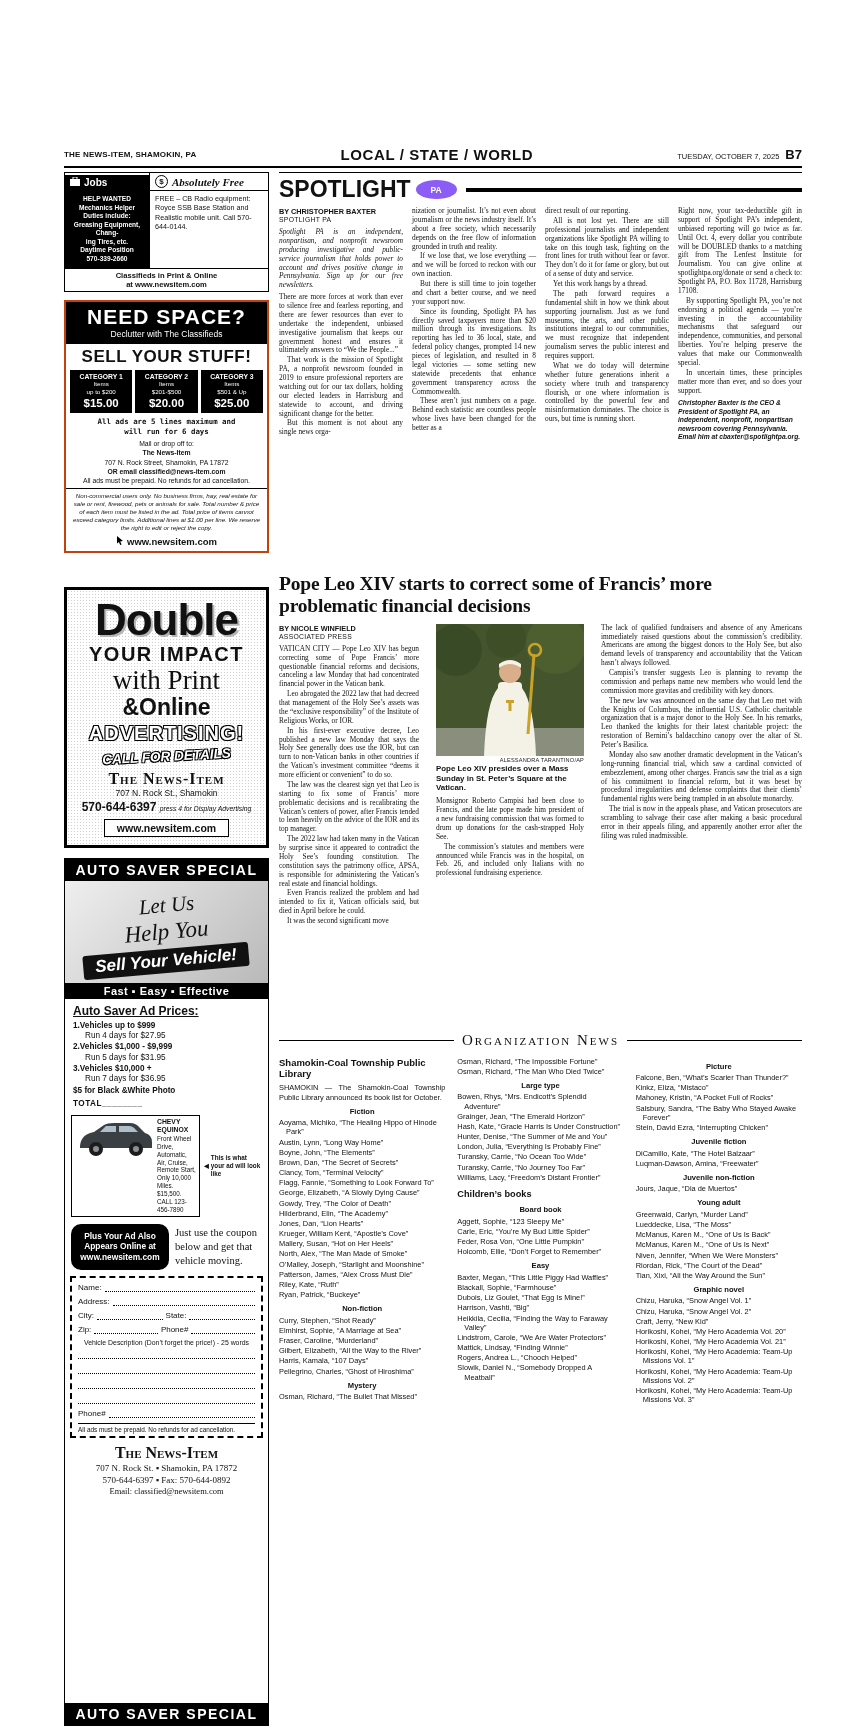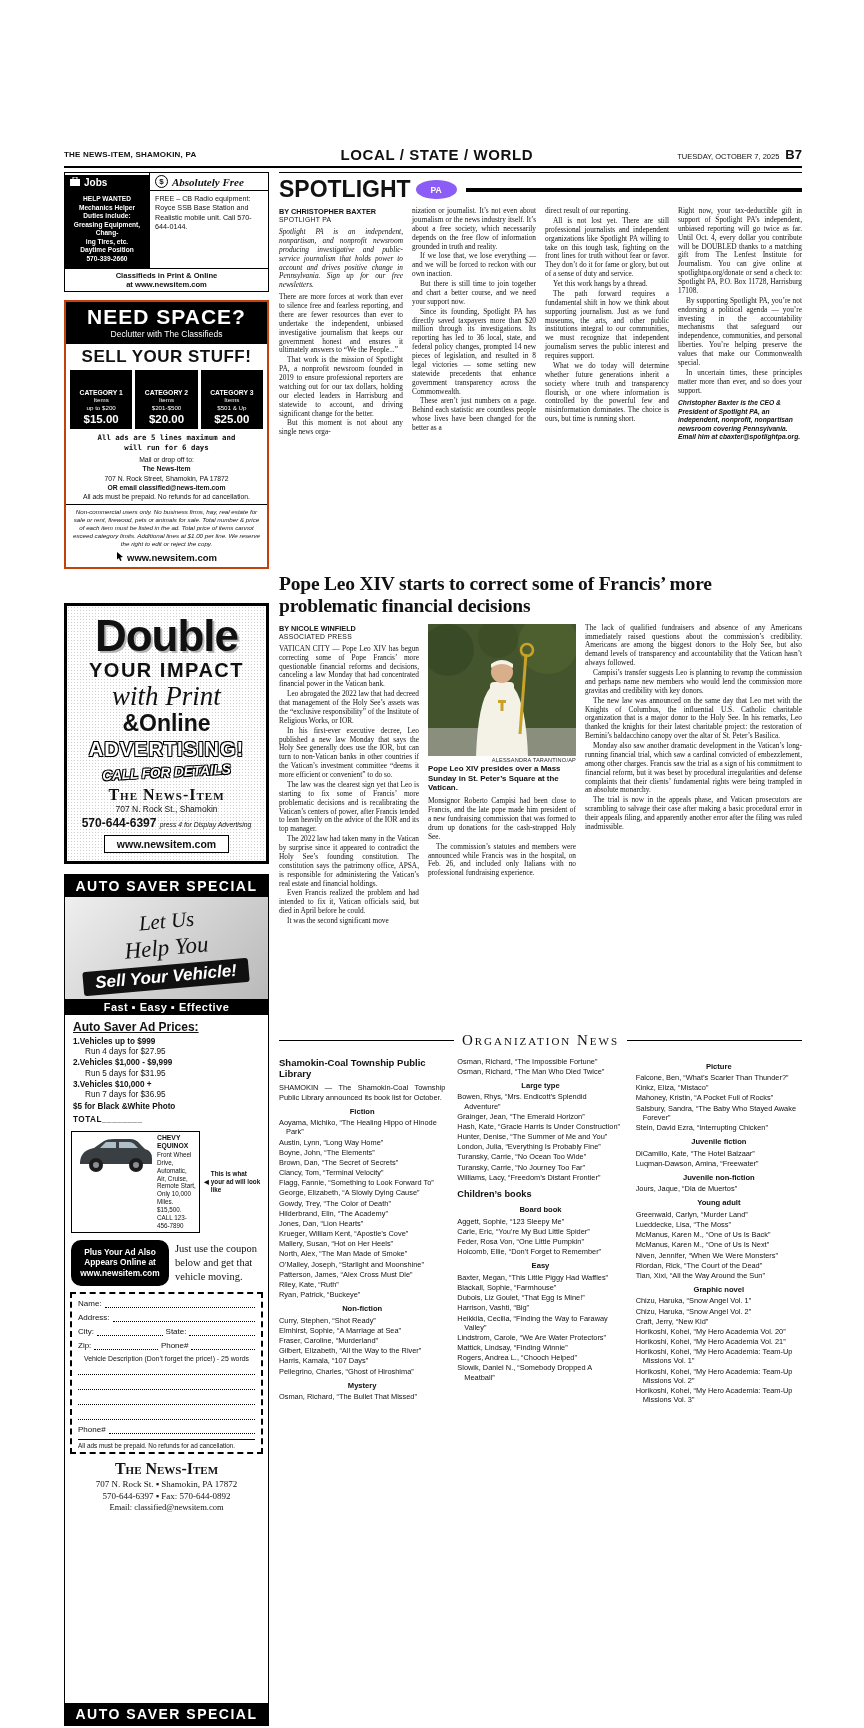--- a/index.html
+++ b/index.html
@@ -26,34 +26,34 @@
   .help-box{background:#000;color:#fff;width:84px;padding:4px 3px;text-align:center;font-size:6.6px;font-weight:bold;line-height:1.3;}
   .free-text{flex:1;padding:3px 5px;font-size:7.2px;line-height:1.3;border-left:1.5px solid #000;}
   .jobs-foot{border-top:1.5px solid #000;text-align:center;font-weight:bold;font-size:7.6px;line-height:1.25;padding:2px;}
 
   .need-space{border:2px solid #c2410c;margin-bottom:34px;padding-bottom:4px;}
   .ns-head{background:#000;color:#fff;text-align:center;padding:4px 2px 5px;}
   .ns-title{font-size:21px;font-weight:bold;letter-spacing:1px;line-height:1;}
   .ns-sub{font-size:8.5px;margin-top:2px;}
   .ns-sell{text-align:center;font-size:17px;font-weight:bold;letter-spacing:.5px;padding:3px 0;}
   .ns-cats{display:flex;gap:3px;padding:0 4px;}
-  .ns-cat{flex:1;background:#000;color:#fff;text-align:center;padding:19px 1px 4px;}
+  .ns-cat{flex:1;background:#000;color:#fff;text-align:center;padding:3px 1px 4px;}
   .ns-cat-name{font-size:6.8px;font-weight:bold;}
   .ns-cat-line{font-size:6.2px;line-height:1.2;}
   .ns-cat-price{font-size:11.5px;font-weight:bold;margin-top:2px;}
   .ns-rule{font-family:"DejaVu Sans Mono",monospace;font-weight:bold;font-size:7.4px;text-align:center;padding:4px 2px 2px;line-height:1.35;}
   .ns-mail{text-align:center;font-size:6.8px;line-height:1.35;}
   .ns-mail-paper{font-weight:bold;}
   .ns-fine{font-style:italic;font-size:6.2px;line-height:1.3;padding:3px 6px 2px;border-top:1px solid #000;margin-top:3px;text-align:center;}
   .ns-site{display:flex;align-items:center;justify-content:center;gap:3px;font-weight:bold;font-size:9.5px;padding-top:2px;}
 
   .double-ad{border:3px solid #000;margin-bottom:10px;padding:8px 6px;text-align:center;background-image:radial-gradient(#cfcfcf .6px,transparent .7px);background-size:3px 3px;}
   .da-double{font-size:44px;font-weight:bold;letter-spacing:-1px;line-height:1;text-shadow:2px 2px 0 #b5b5b5;}
   .da-impact{font-size:20px;font-weight:bold;letter-spacing:1.5px;margin-top:1px;}
-  .da-print{font-family:"Liberation Serif",serif;font-style:italic;font-size:27px;line-height:1.05;}
+  .da-print{font-family:"Liberation Serif",serif;font-size:27px;line-height:1.05;}
   .da-online{font-size:23px;font-weight:bold;line-height:1.05;}
   .outline-text{color:#fff;text-shadow:-1px -1px 0 #000,1px -1px 0 #000,-1px 1px 0 #000,1px 1px 0 #000;}
   .da-adv{font-size:20px;font-weight:bold;letter-spacing:1px;margin-top:3px;}
   .da-call{font-size:13.5px;font-weight:bold;font-style:italic;transform:rotate(-3deg);margin:4px 0 7px;}
   .da-paper{font-family:"Liberation Serif",serif;font-variant:small-caps;font-weight:bold;font-size:16px;letter-spacing:1px;line-height:1;}
   .da-addr{font-size:8.5px;margin-top:1px;}
   .da-phone{font-size:12px;font-weight:bold;margin-top:2px;}
   .da-phone-note{font-size:6.8px;font-style:italic;font-weight:normal;}
   .da-site{border:1.5px solid #000;display:inline-block;padding:2px 12px;font-weight:bold;font-size:10.5px;margin-top:5px;background:#fff;}
 
@@ -104,21 +104,21 @@
   .byline-org{font-size:6.8px;letter-spacing:.3px;margin-bottom:5px;}
 
   .art-cols{display:flex;gap:9px;height:352px;overflow:hidden;margin-bottom:14px;}
   .art-col{flex:1;min-width:0;}
   .para{font-family:"Liberation Serif",serif;font-size:7.35px;line-height:1.21;text-align:justify;text-indent:8px;margin-bottom:1px;}
   .art-list > p:first-of-type{text-indent:0;}
   .intro{font-style:italic;text-indent:0;margin-bottom:3px;}
   .bio{font-style:italic;font-weight:bold;font-size:6.7px;line-height:1.25;margin-top:4px;font-family:"Liberation Sans",sans-serif;text-align:left;}
 
   .pope-head{font-family:"Liberation Serif",serif;font-weight:bold;font-size:19.5px;line-height:1.12;width:440px;margin-bottom:7px;letter-spacing:-.2px;}
-  .pope-cols{display:flex;gap:9px;height:400px;overflow:hidden;margin-bottom:8px;}
+  .pope-cols{display:flex;gap:17px;height:400px;overflow:hidden;margin-bottom:8px;}
   .pope-col1{width:140px;flex:none;}
   .pope-col2{width:148px;flex:none;}
   .pope-col3{flex:1;min-width:0;}
   .pope-photo{width:100%;height:132px;display:block;background:#45552f;}
   .photo-credit{font-size:5.6px;text-align:right;letter-spacing:.2px;margin:1px 0 1px;color:#222;}
   .caption{font-weight:bold;font-size:7.9px;line-height:1.25;margin-bottom:4px;}
 
   .org-header{display:flex;align-items:center;gap:8px;margin:4px 0 8px;}
   .org-rule{flex:1;height:1px;background:#000;}
   .org-title{font-family:"Liberation Serif",serif;font-variant:small-caps;font-size:15px;letter-spacing:2px;white-space:nowrap;}

